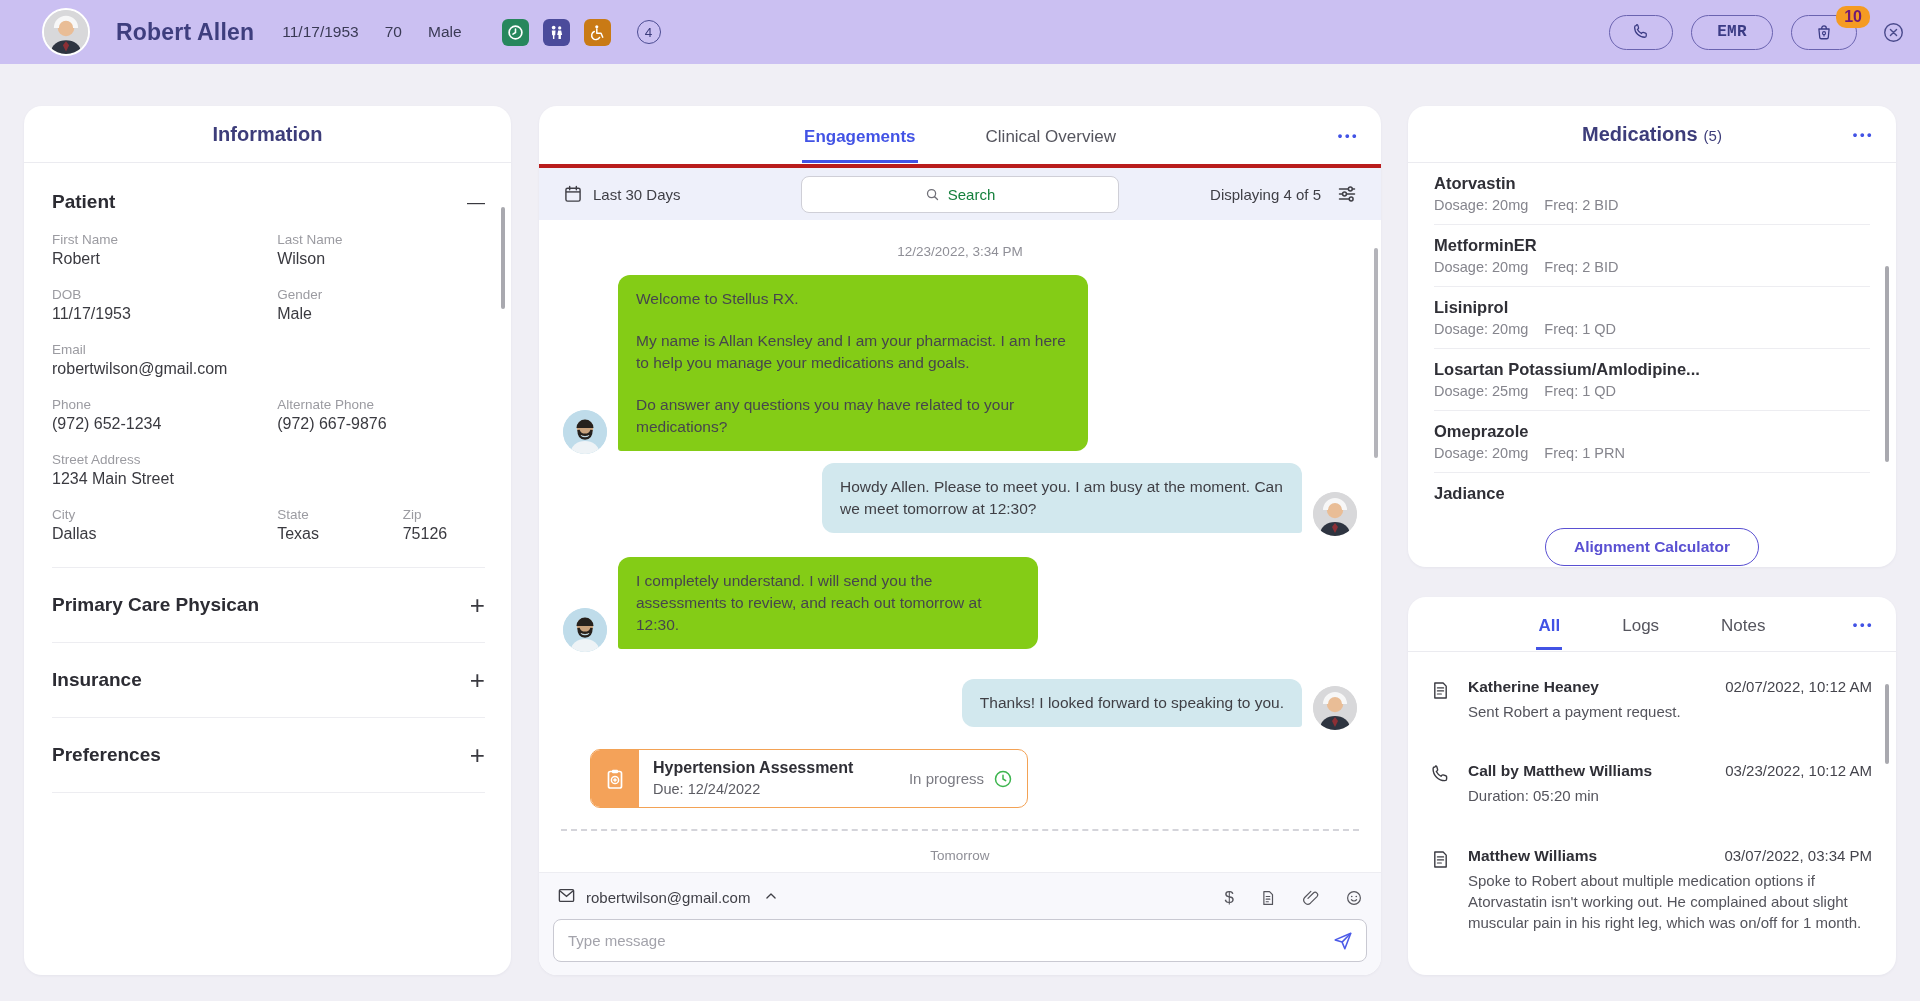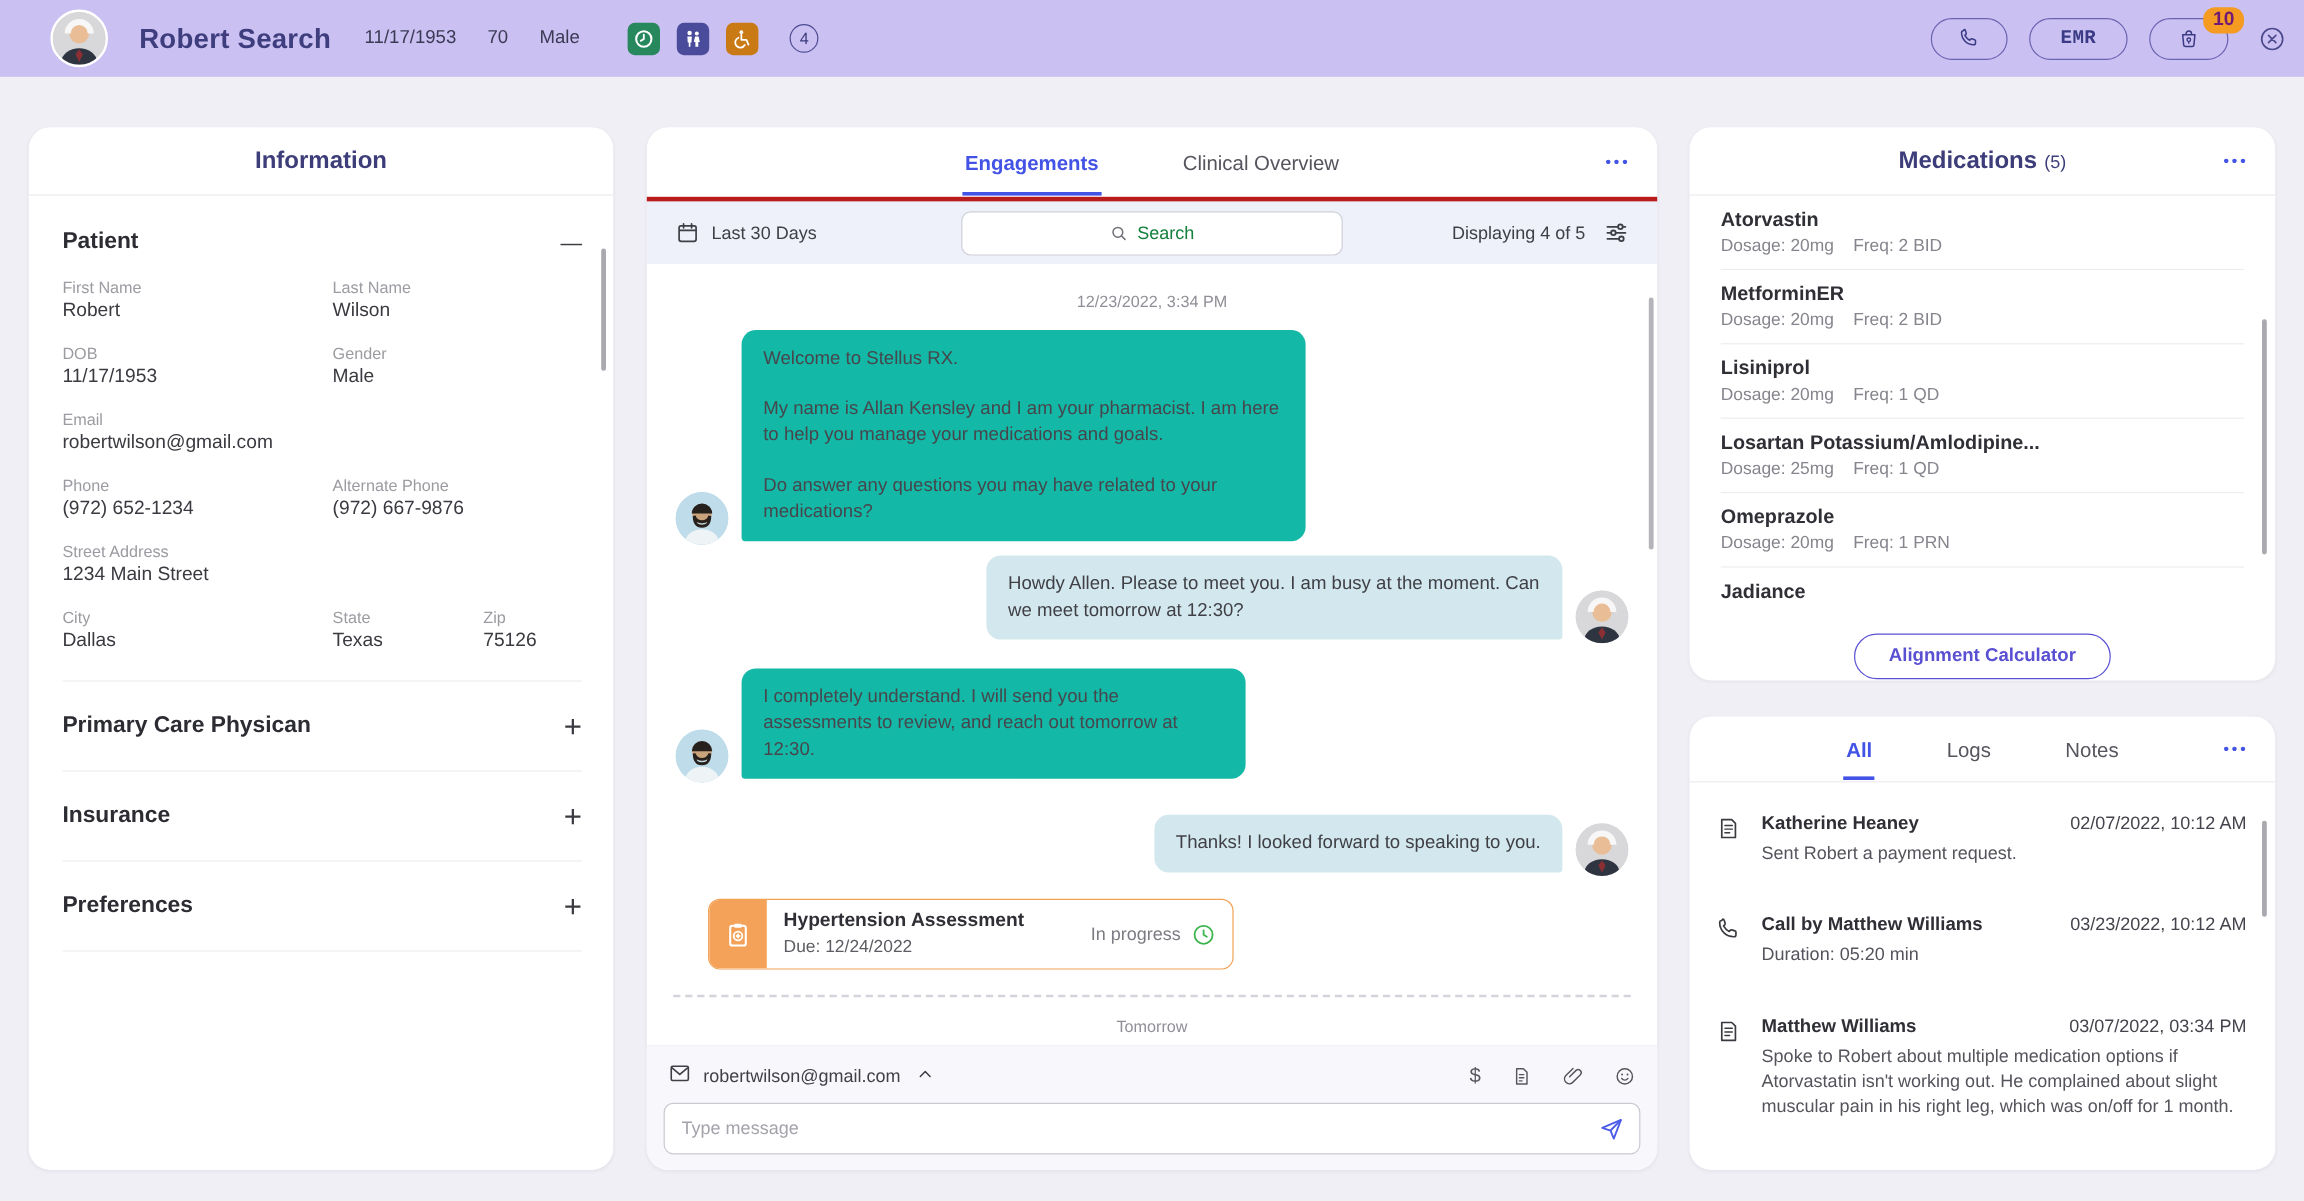--- a/index.html
+++ b/index.html
@@ -66,21 +66,21 @@
   .tb-right .disp { font-size:15px; color:#3f3f46; }
   .tb-right svg { width:20px; height:20px; cursor:pointer; }
   .toolbar { position:relative; }
 
   .chat { flex:1; position:relative; padding:0 24px; overflow:hidden; }
   .chat-ts { text-align:center; font-size:13.5px; color:#8f8f97; margin-top:24px; }
   .mrow { display:flex; align-items:flex-end; margin-top:14px; }
   .mrow.right { justify-content:flex-end; }
   .chat-avatar { width:44px; height:44px; border-radius:50%; overflow:hidden; flex:none; background:#bfdcea; margin-bottom:-3px; }
   .chat-avatar.pt { background:#d8d8da; }
-  .bubble { background:#14b8a6; border-radius:12px; padding:13px 18px; font-size:15.5px; line-height:1.42; color:#46464c; }
+  .bubble { background:#84cc16; border-radius:12px; padding:13px 18px; font-size:15.5px; line-height:1.42; color:#46464c; }
   .bubble.ph { border-bottom-left-radius:3px; margin-left:11px; max-width:470px; }
   .bubble.pt { background:#d2e8ee; border-bottom-right-radius:3px; margin-right:11px; max-width:480px; color:#3f3f45; }
   .bubble p + p { margin-top:20px; }
   .mt1 { margin-top:16px; } .mt2 { margin-top:12px; } .mt3 { margin-top:24px; } .mt4 { margin-top:30px; }
 
   .ecard { width:438px; margin-left:27px; margin-top:22px; border-radius:10px; display:flex; align-items:stretch; overflow:hidden; border:1px solid; background:#fff; cursor:pointer; }
   .ecard.orange { border-color:#f3a255; }
   .ecard .iconblk { width:48px; flex:none; display:flex; align-items:center; justify-content:center; }
   .ecard.orange .iconblk { background:#f4a259; }
   .ecard .iconblk svg { width:24px; height:24px; }
@@ -143,21 +143,21 @@
   <header class="topbar">
     <span class="avatar-ring">
       <svg viewBox="0 0 48 48">
         <circle cx="24" cy="24" r="24" fill="#d8d8da"></circle>
         <ellipse cx="24" cy="45" rx="16" ry="12" fill="#2e3440"></ellipse>
         <path d="M24 34 l-3.4 4.4 3.4 7 3.4-7 z" fill="#8c2f35"></path>
         <circle cx="24" cy="19.5" r="9" fill="#e9bd96"></circle>
         <path d="M13.5 19.5 a10.5 10.5 0 0 1 21 0" stroke="#f7f7f7" stroke-width="5.5" fill="none"></path>
       </svg>
     </span>
-    <span class="patient-name">Robert Search</span>
+    <span class="patient-name">Robert Allen</span>
     <span class="pt-meta">
       <span>11/17/1953</span>
       <span>70</span>
       <span>Male</span>
     </span>
     <span class="sq-icons">
       <span class="sq" style="background:#27875d">
         <svg viewBox="0 0 24 24">
             <circle cx="12" cy="12" r="9" fill="none" stroke="#fff" stroke-width="2.4"></circle>
             <path d="M12 7 v5 l-3.6 2.2" fill="none" stroke="#fff" stroke-width="2.2" stroke-linecap="round"></path>

